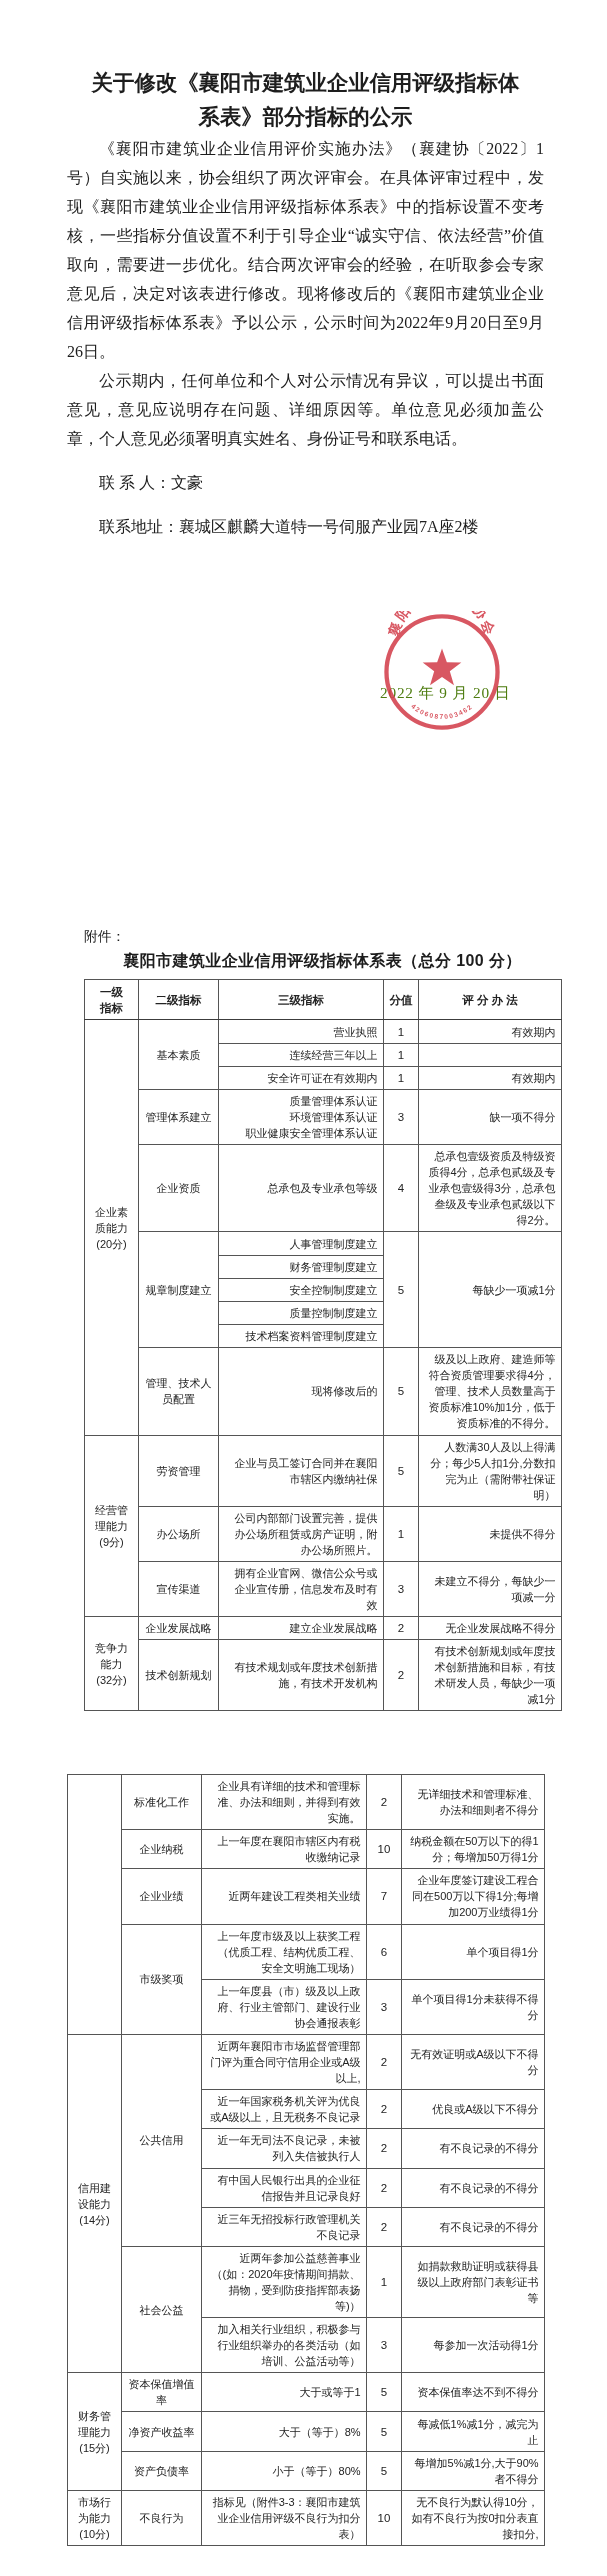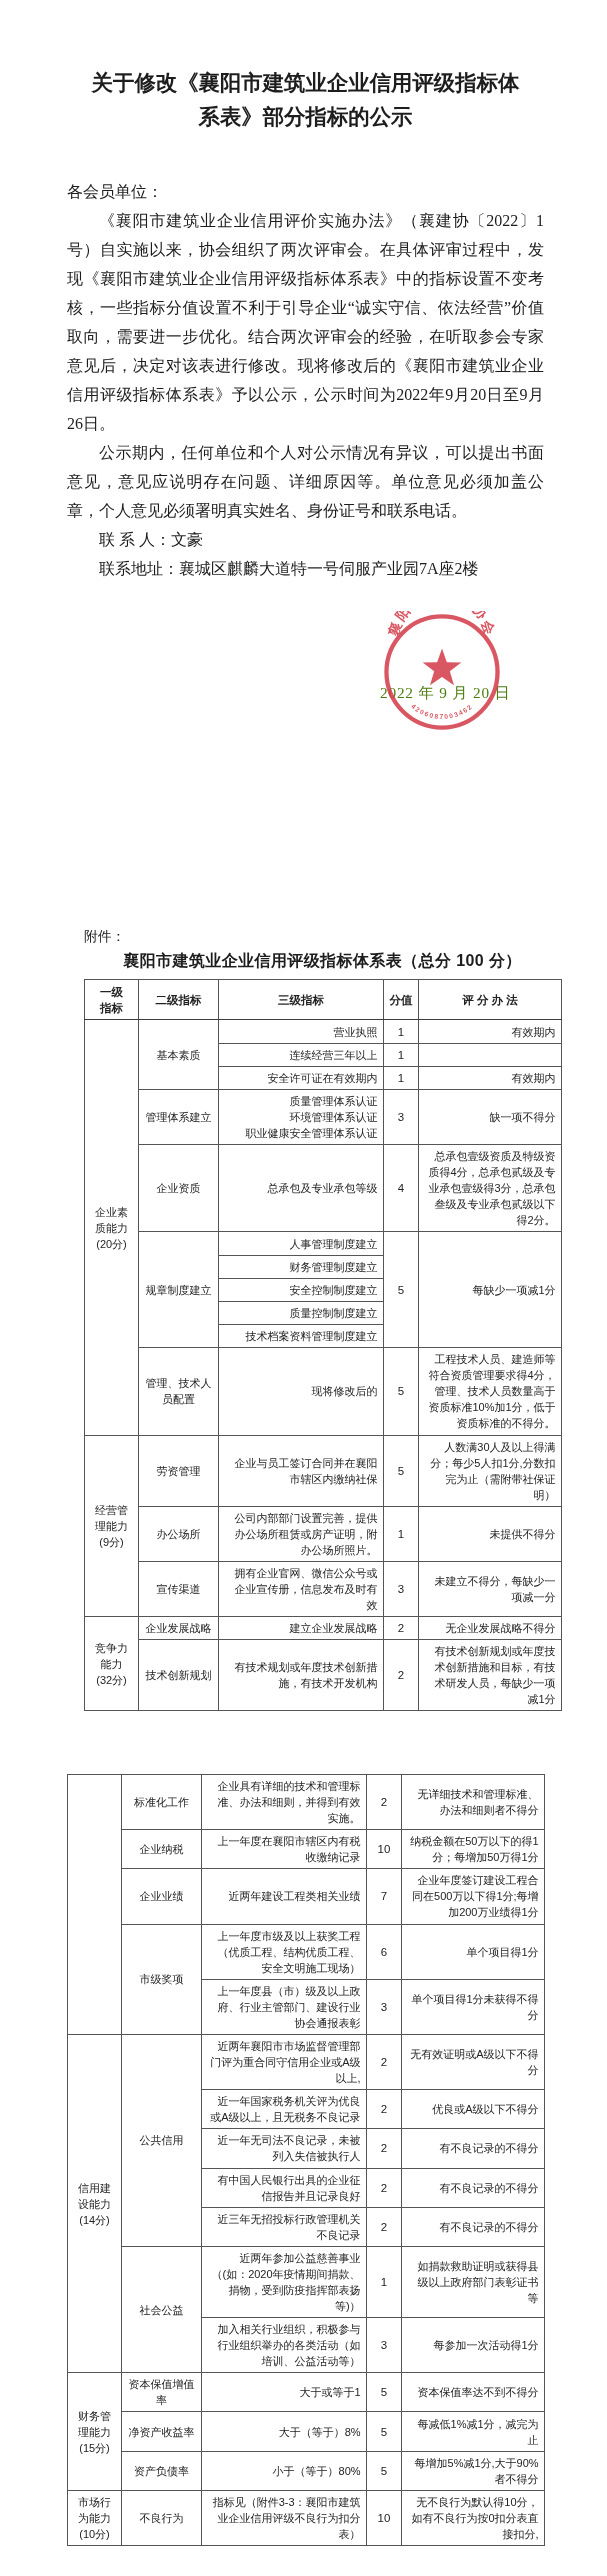--- a/index.html
+++ b/index.html
@@ -10,21 +10,21 @@
   }
   
   .doc { position:absolute; top:66px; left:67px; width:477px; }
   .title {
     margin:0; padding:0 20px; font-size:21.4px; font-weight:bold;
     text-align:center; line-height:34px; font-family:Liberation Sans, sans-serif;
   }
   .salut { margin:43px 0 0 0; font-size:16px; line-height:29px; }
   .body  { margin:0; font-size:16px; line-height:29px; text-align:justify; }
   .ind   { text-indent:2em; }
-  .contact { padding-left:2em; }
+  .contact { padding-left:2em;margin-top:15px; }
   
   .date {
     position:absolute; left:380px; top:683px; z-index:1;
     font-size:15.3px; letter-spacing:0.8px; color:#4d7c0f;
   }
   .stamp { position:absolute; left:381px; top:611px; width:122px; height:122px; z-index:2; opacity:.85; }
   
   .attach  { position:absolute; left:61px; top:928px; width:477px;padding-left:23px; }
   .attach2 { position:absolute; left:67px; top:1774px; width:477px; }
   .attach-label { font-size:13.8px; line-height:18.4px; margin-bottom:4.6px; }
@@ -51,21 +51,20 @@
   td.c4 { font-size:11.5px; }
   tr.g td { border-top:1.5px solid #3c3c3c; }
 </style>
 </head>
 <body>
 
 <div class="page">
 
   <div class="doc">
     <h1 class="title">关于修改《襄阳市建筑业企业信用评级指标体系表》部分指标的公示</h1>
-    <p class="salut">各会员单位：</p>
     <p class="body ind">《襄阳市建筑业企业信用评价实施办法》（襄建协〔2022〕1号）自实施以来，协会组织了两次评审会。在具体评审过程中，发现《襄阳市建筑业企业信用评级指标体系表》中的指标设置不变考核，一些指标分值设置不利于引导企业“诚实守信、依法经营”价值取向，需要进一步优化。结合两次评审会的经验，在听取参会专家意见后，决定对该表进行修改。现将修改后的《襄阳市建筑业企业信用评级指标体系表》予以公示，公示时间为2022年9月20日至9月26日。</p>
     <p class="body ind">公示期内，任何单位和个人对公示情况有异议，可以提出书面意见，意见应说明存在问题、详细原因等。单位意见必须加盖公章，个人意见必须署明真实姓名、身份证号和联系电话。</p>
     <p class="body contact">联 系 人：文豪</p>
     <p class="body contact">联系地址：襄城区麒麟大道特一号伺服产业园7A座2楼</p>
   </div>
 
   <div class="date">2022 年 9 月 20 日</div>
 
   <svg class="stamp" viewBox="0 0 156 156">
     <circle cx="78" cy="78" r="71" fill="none" stroke="#d23a47" stroke-width="5.5"></circle>
@@ -151,21 +150,21 @@
           <tr>
             <td class="c3">质量控制制度建立</td>
           </tr>
           <tr>
             <td class="c3">技术档案资料管理制度建立</td>
           </tr>
           <tr>
             <td class="c2">管理、技术人员配置</td>
             <td class="c3">现将修改后的</td>
             <td class="c4">5</td>
-            <td class="c5">工程技术人员、建造师等符合资质管理要求得4分，管理、技术人员数量高于资质标准10%加1分，低于资质标准的不得分。</td>
+            <td class="c5">级及以上政府、建造师等符合资质管理要求得4分，管理、技术人员数量高于资质标准10%加1分，低于资质标准的不得分。</td>
           </tr>
           <tr class="g">
             <td class="c1" rowspan="3">经营管理能力
 (9分)</td>
             <td class="c2">劳资管理</td>
             <td class="c3">企业与员工签订合同并在襄阳市辖区内缴纳社保</td>
             <td class="c4">5</td>
             <td class="c5">人数满30人及以上得满分；每少5人扣1分,分数扣完为止（需附带社保证明）</td>
           </tr>
           <tr>

